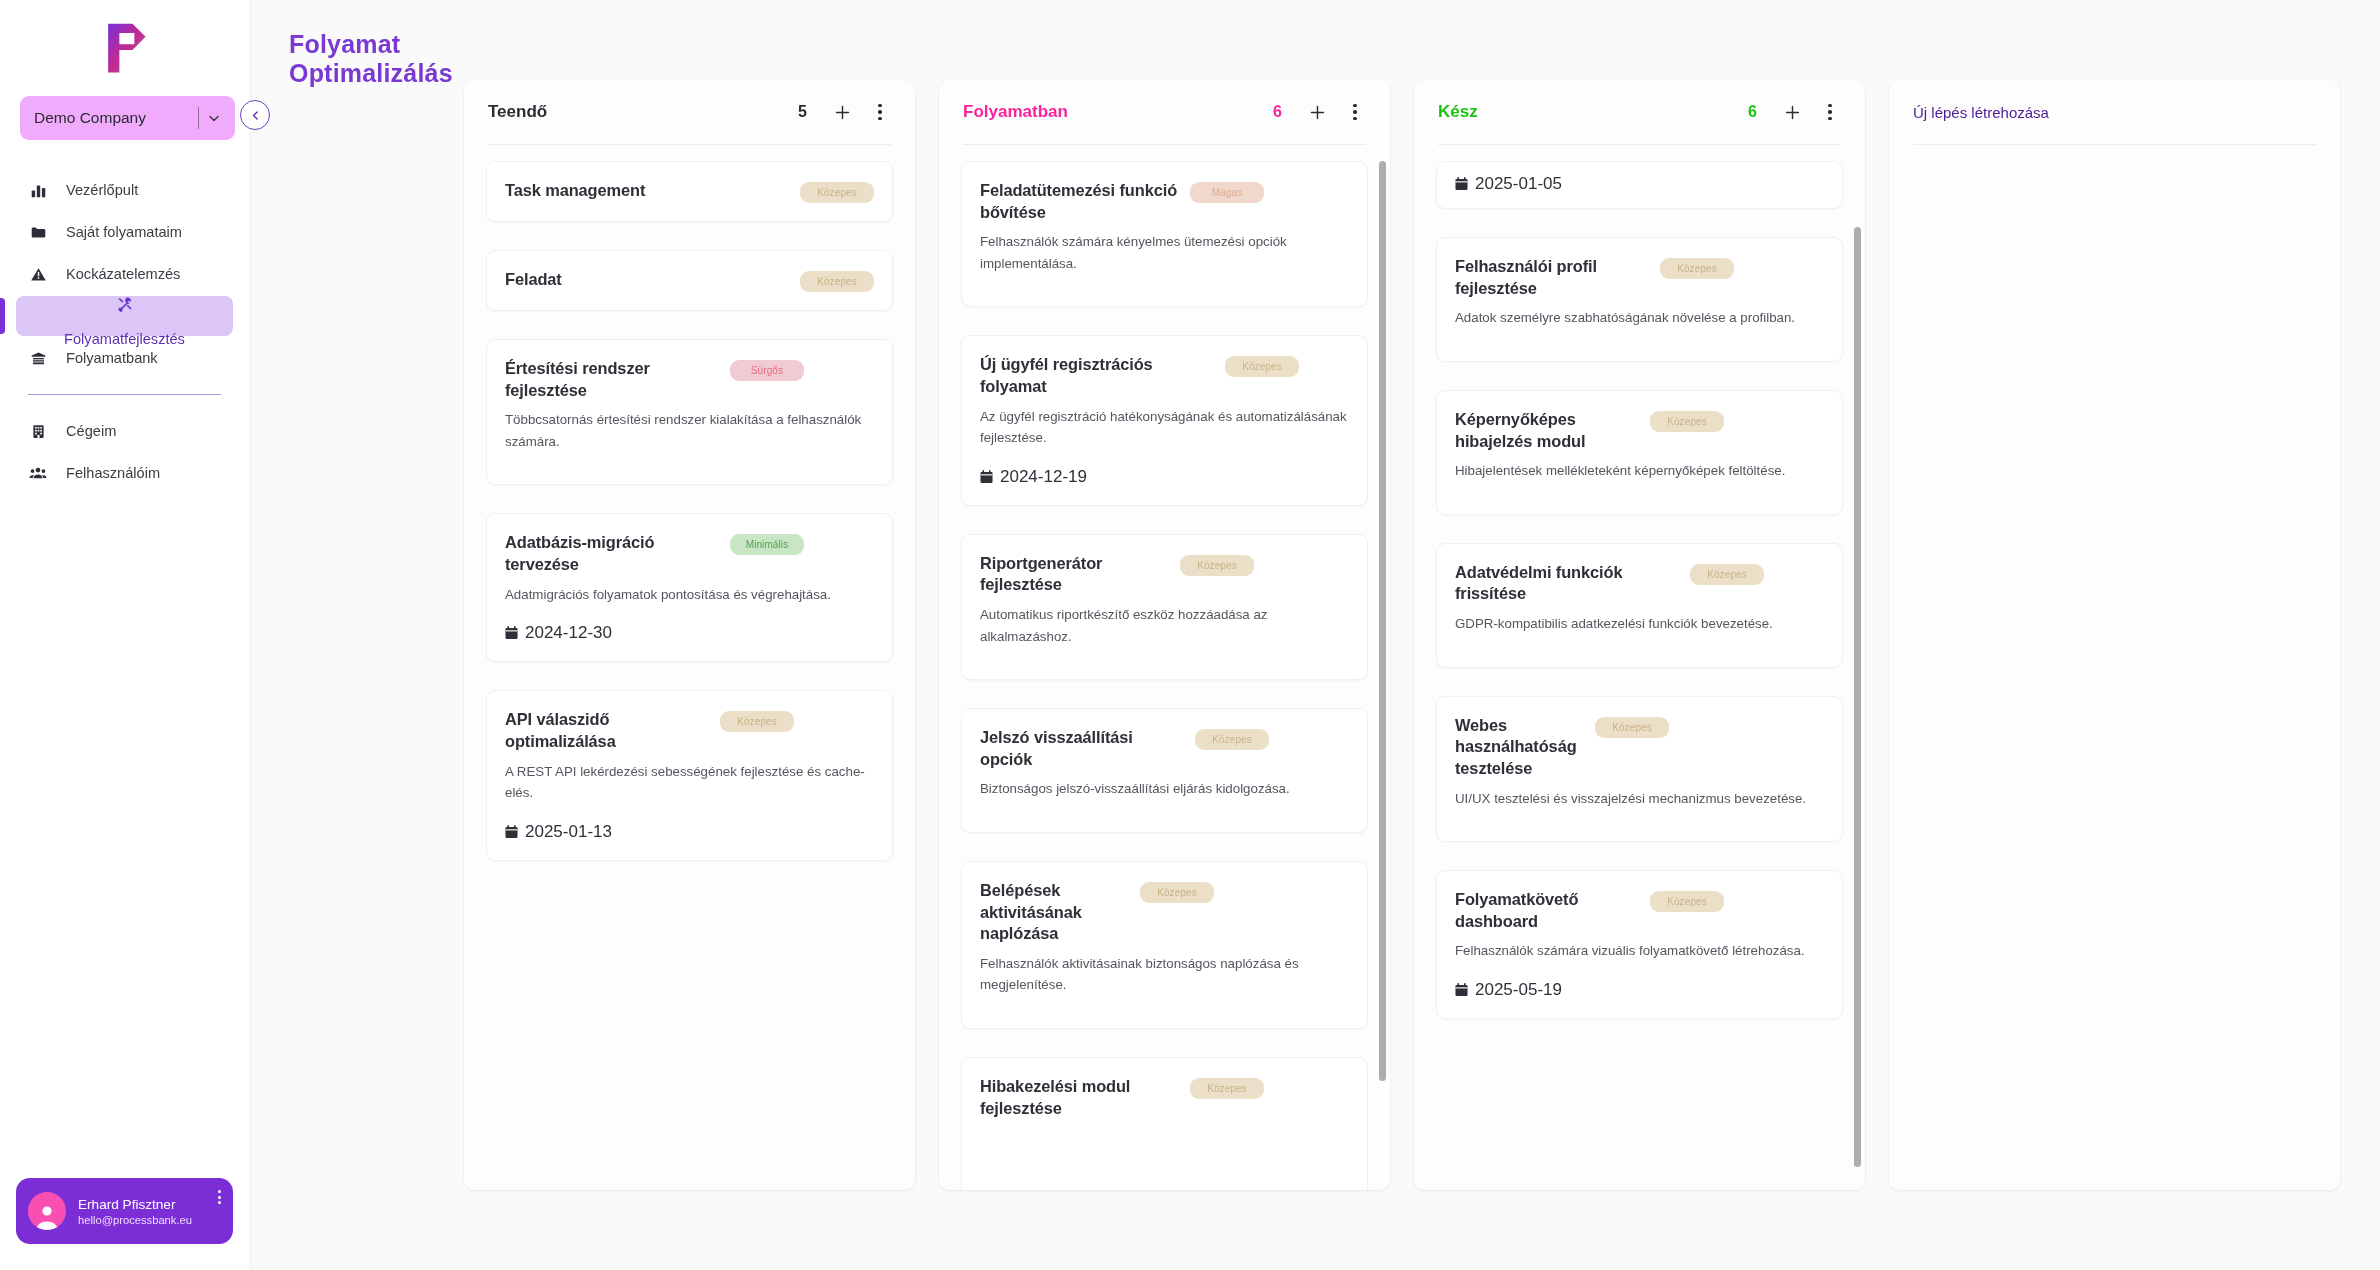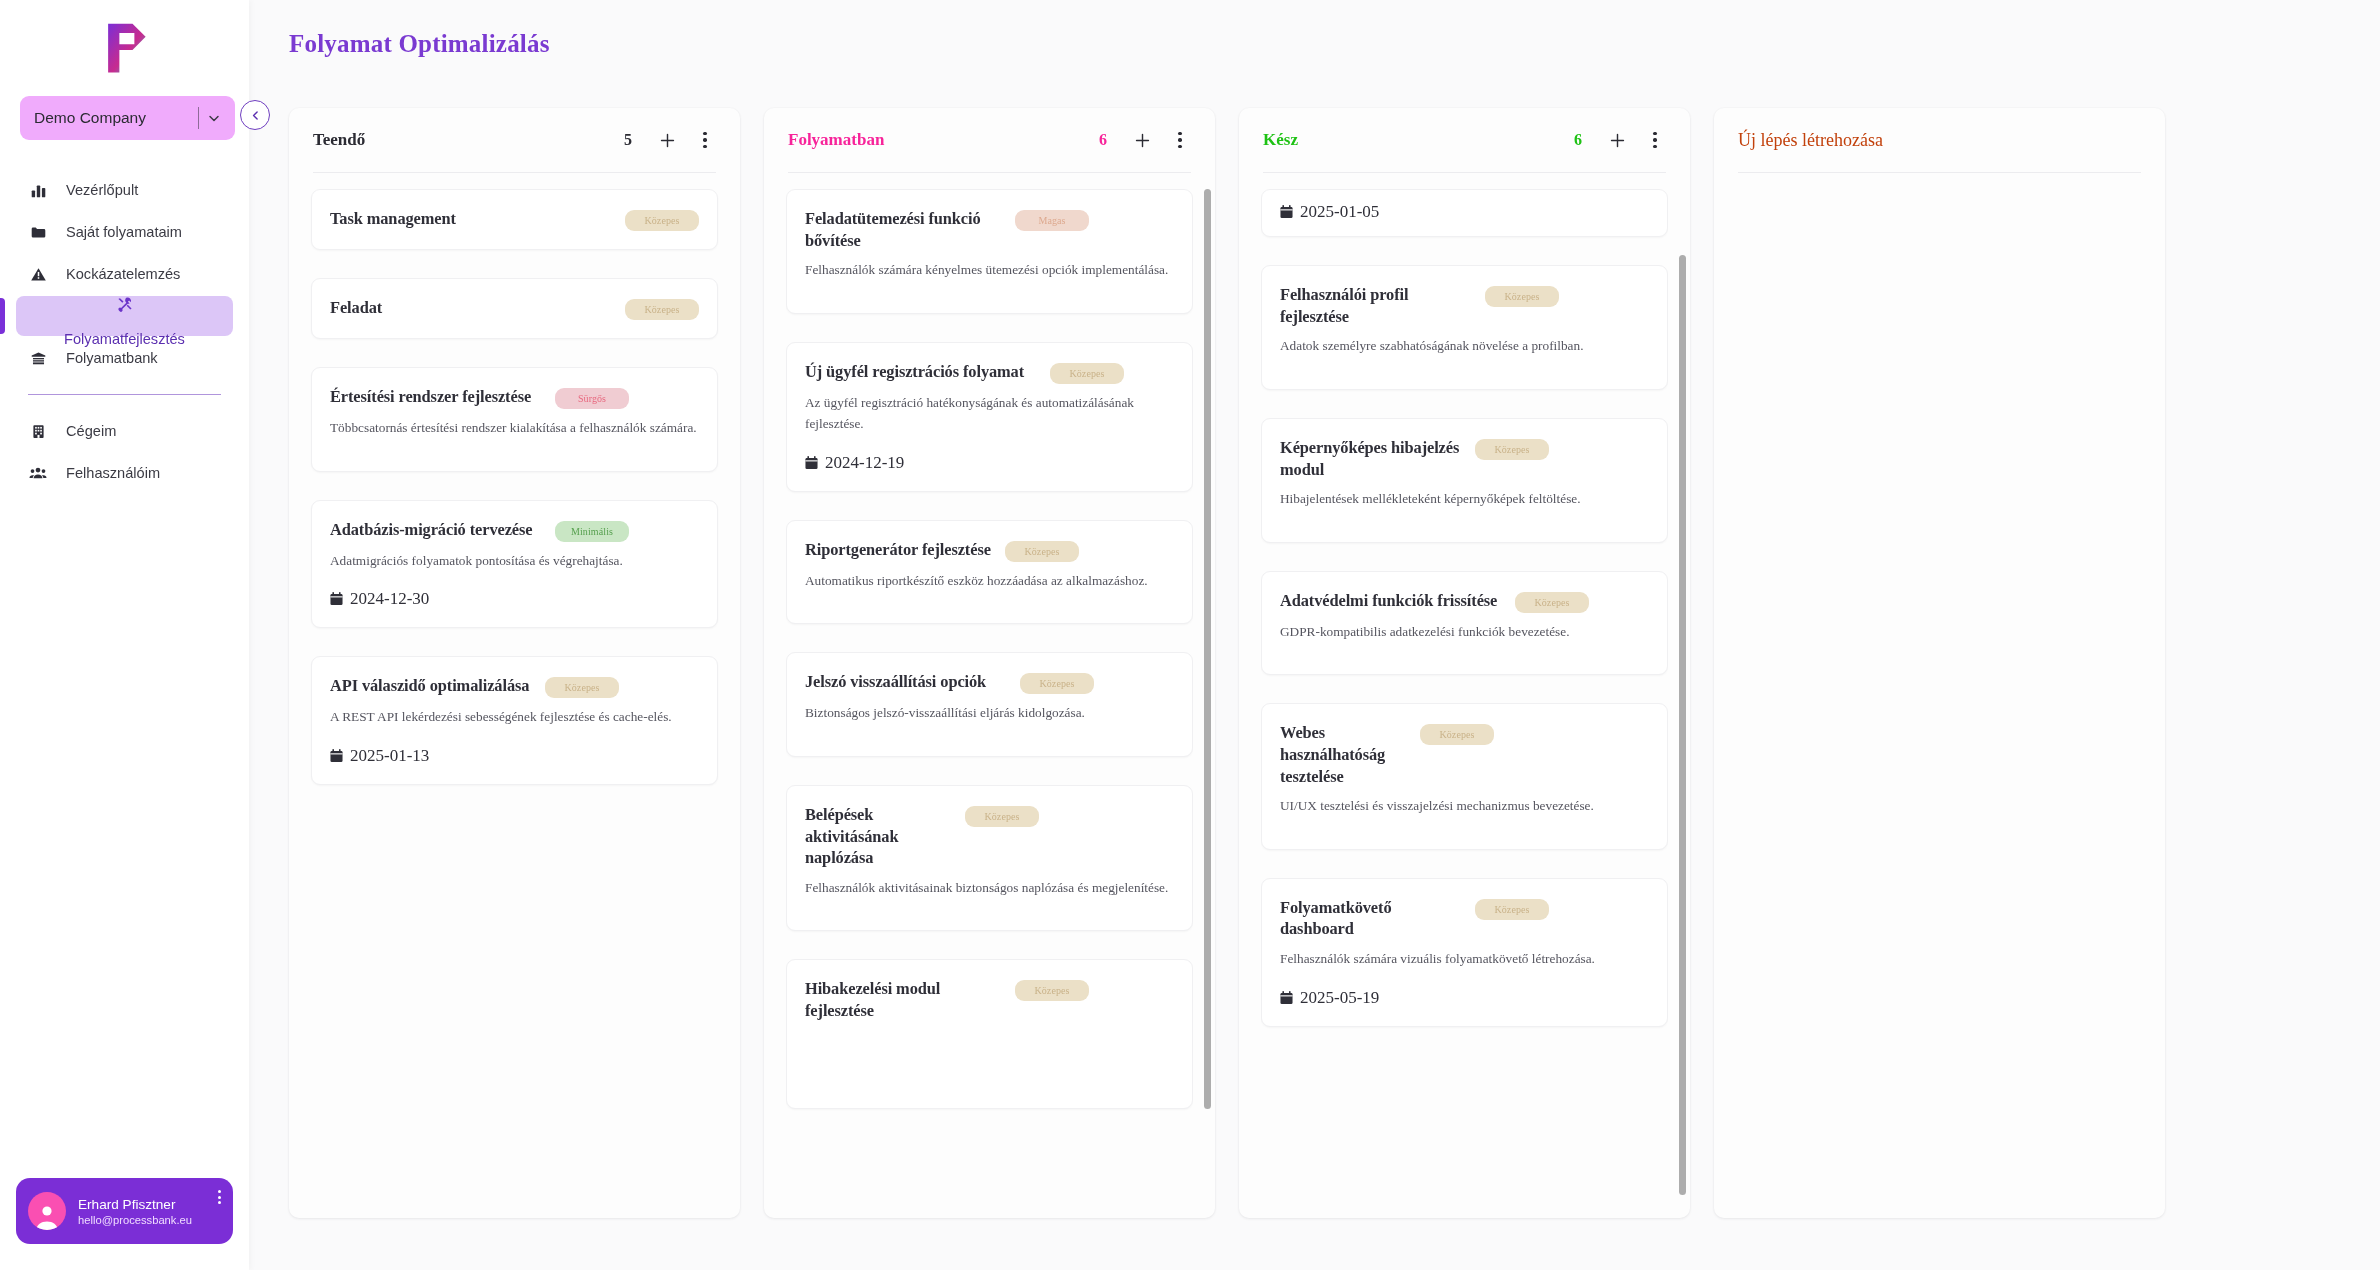--- a/index.html
+++ b/index.html
@@ -71,40 +71,39 @@
   .user-name { color:#fff; font-size:13.6px; }
   .user-mail { color:#f0dcff; font-size:11.2px; }
   .user-kebab { position:absolute; right:12px; top:12px; display:flex; flex-direction:column; gap:2.5px; }
   .user-kebab i { width:3px; height:3px; background:#fff; border-radius:50%; display:block; }
 
   
   #main {
     flex: 1; height: 1270px;
     background: #fafafb;
     padding: 30px 40px 0 40px;
-    display: flex; flex-direction: column;
+    display: flex; flex-direction: row;
     overflow: hidden;
-    font-family: Liberation Serif, serif;
   }
   #page-title { font-size: 25px; font-weight: bold; color: #7a3ad1; letter-spacing: .2px; }
 
   #board { display: flex; gap: 24px; margin-top: 50px; height: 1110px; }
   .column {
     width: 451px; min-width:451px;
     background: #fdfdfd; border-radius: 10px;
     box-shadow: 0 1px 3px rgba(30,30,40,.07), 0 0 0 1px rgba(0,0,0,.012);
     display: flex; flex-direction: column;
     height: 1110px; overflow: hidden;
   }
   .col-head { display:flex; align-items:center; padding: 0 24px; height: 64px; }
   .col-title { font-size: 17px; font-weight: bold; flex:1; }
   .col-title.todo { color:#2b2b33; }
   .col-title.progress { color:#f7249a; }
   .col-title.done { color:#1ec214; }
-  .col-title.newcol { color:#c2410c; font-weight:normal; font-size:18px; }
+  .col-title.newcol { color:#4c1d95; font-weight:normal; font-size:15px; }
   .col-count { font-size: 16px; font-weight: bold; margin-right: 24px; }
   .col-count.todo { color:#2b2b33; }
   .col-count.progress { color:#f7249a; }
   .col-count.done { color:#1ec214; }
   .icon-btn { width:22px; height:22px; display:flex; align-items:center; justify-content:center; cursor:pointer; margin-right:16px; color:#2b2b33; }
   .icon-btn.last { margin-right:0; }
   .kebab { display:flex; flex-direction:column; gap:3px; cursor:pointer; }
   .kebab i { width:3.4px; height:3.4px; border-radius:50%; background:#2b2b33; display:block; }
   .col-rule { height:1px; background:#ececef; margin: 0 24px; }
 

